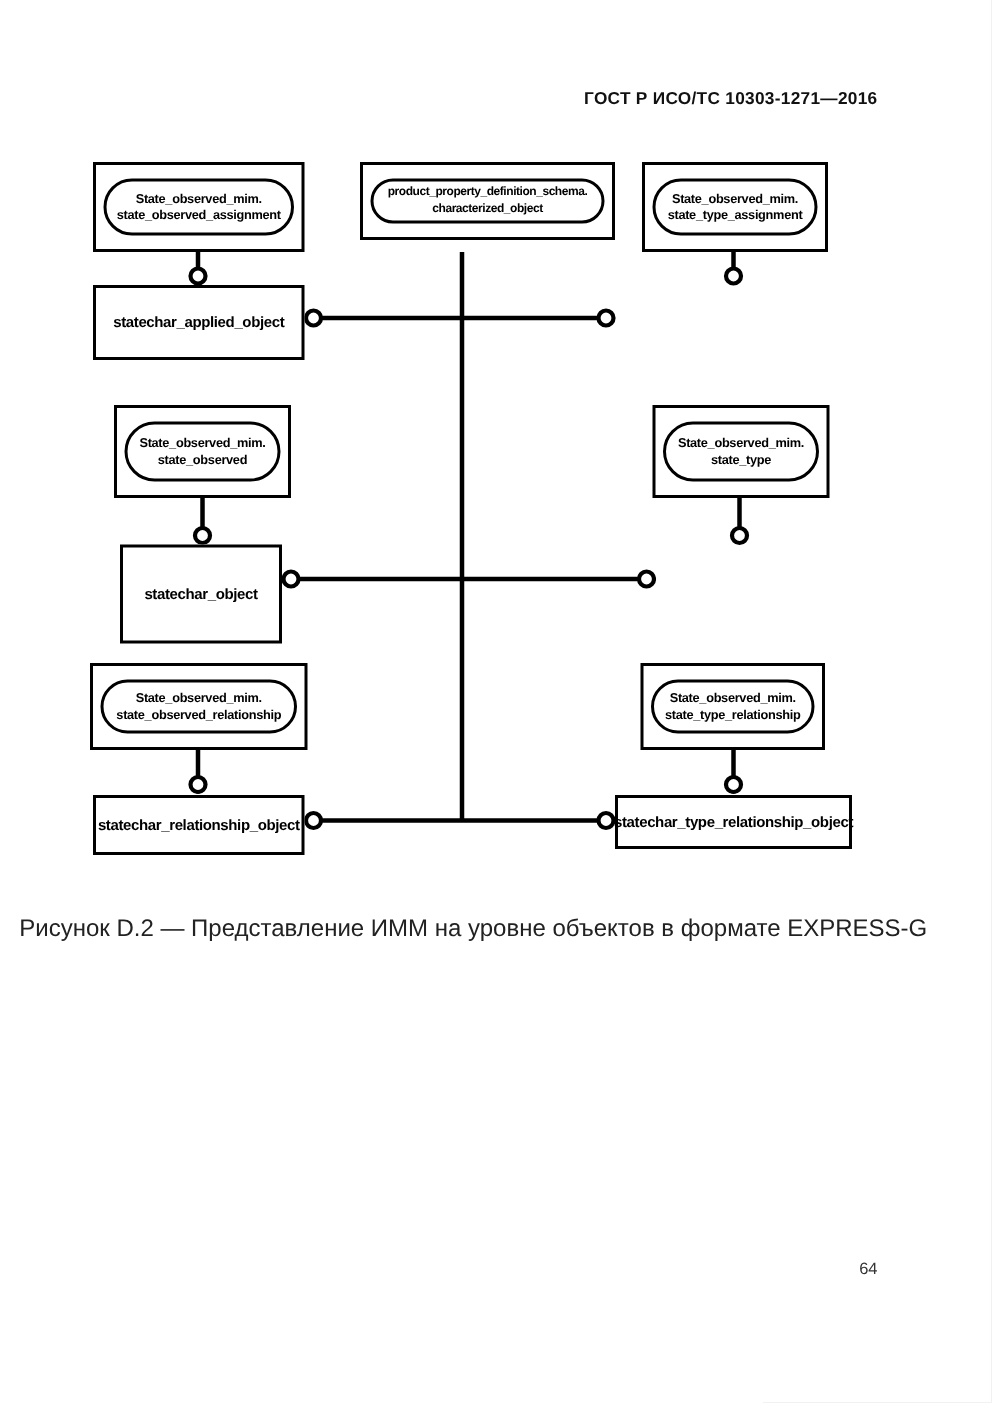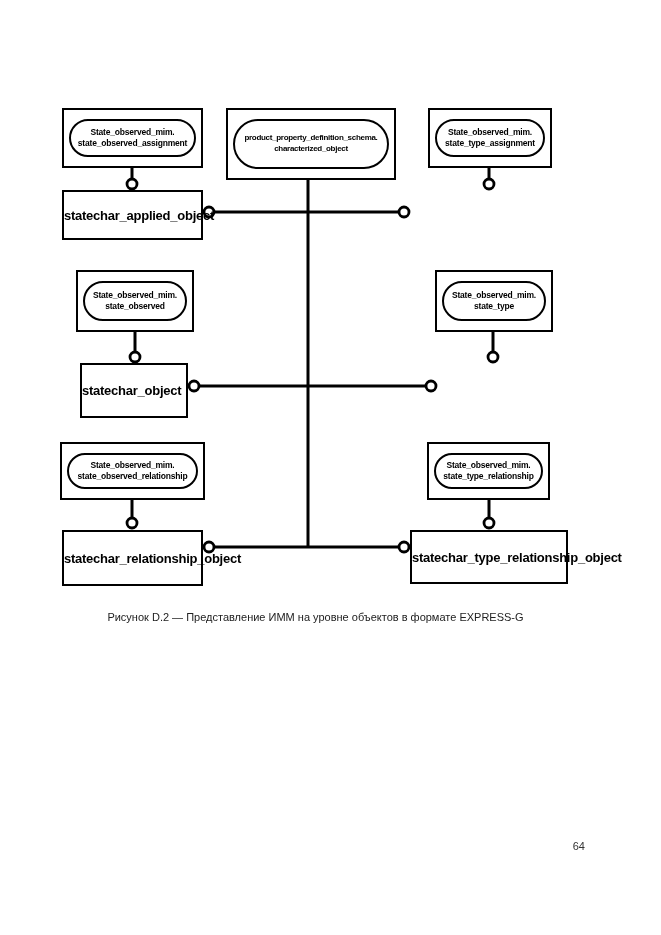--- a/index.html
+++ b/index.html
@@ -28,40 +28,41 @@
   .pageref .stadium{
     position:absolute;left:5px;right:5px;top:9px;bottom:9px;
     border:2px solid #000;border-radius:999px;
     display:flex;flex-direction:column;align-items:center;justify-content:center;
     text-align:center;
     font-size:8.5px;font-weight:700;line-height:1.35;
     letter-spacing:-0.2px;white-space:nowrap;
   }
   .pageref.wide .stadium{font-size:8px;letter-spacing:-0.3px;}
   .entity{
-    display:flex;align-items:center;
+    display:flex;align-items:center;justify-content:center;
     text-align:center;
-    font-size:13px;font-weight:700;
+    font-size:10px;font-weight:700;
     letter-spacing:-0.25px;white-space:nowrap;
   }
   .caption{
     position:absolute;top:611px;left:0;width:631px;
     text-align:center;
-    font-size:11px;color:#222;
+    font-size:16px;color:#222;
   }
   .page-number{
     position:absolute;top:840px;right:76px;
     font-size:11px;color:#333;
   }
 </style>
 </head>
 <body>
 
 <div class="page">
 
+  <div class="doc-header">ГОСТ Р ИСО/ТС 10303-1271—2016</div>
 
   <div class="diagram">
 
     <svg class="connectors" width="661" height="700" viewBox="0 0 661 700" xmlns="http://www.w3.org/2000/svg">
 
       <line x1="308" y1="168" x2="308" y2="547" stroke="#000" stroke-width="3"></line>
 
       <line x1="203" y1="212" x2="410" y2="212" stroke="#000" stroke-width="3"></line>
       <line x1="188" y1="386" x2="437" y2="386" stroke="#000" stroke-width="3"></line>
       <line x1="203" y1="547" x2="410" y2="547" stroke="#000" stroke-width="3"></line>
@@ -87,21 +88,21 @@
       <circle cx="404" cy="547" r="5" fill="#fff" stroke="#000" stroke-width="2.8"></circle>
     </svg>
 
     <div class="node pageref" style="left:62px;top:108px;width:141px;height:60px">
       <div class="stadium">
         <span>State_observed_mim.</span>
         <span>state_observed_assignment</span>
       </div>
     </div>
 
-    <div class="node pageref wide" style="left:226px;top:108px;width:170px;height:72px">
+    <div class="node pageref wide" style="left:240px;top:108px;width:170px;height:52px">
       <div class="stadium">
         <span>product_property_definition_schema.</span>
         <span>characterized_object</span>
       </div>
     </div>
 
     <div class="node pageref" style="left:428px;top:108px;width:124px;height:60px">
       <div class="stadium">
         <span>State_observed_mim.</span>
         <span>state_type_assignment</span>
@@ -120,44 +121,44 @@
       </div>
     </div>
 
     <div class="node pageref" style="left:435px;top:270px;width:118px;height:62px">
       <div class="stadium">
         <span>State_observed_mim.</span>
         <span>state_type</span>
       </div>
     </div>
 
-    <div class="node entity" style="left:80px;top:363px;width:108px;height:55px">
+    <div class="node entity" style="left:80px;top:363px;width:108px;height:66px">
       <span>statechar_object</span>
     </div>
 
 
     <div class="node pageref" style="left:60px;top:442px;width:145px;height:58px">
       <div class="stadium">
         <span>State_observed_mim.</span>
         <span>state_observed_relationship</span>
       </div>
     </div>
 
     <div class="node pageref" style="left:427px;top:442px;width:123px;height:58px">
       <div class="stadium">
         <span>State_observed_mim.</span>
         <span>state_type_relationship</span>
       </div>
     </div>
 
-    <div class="node entity" style="left:62px;top:530px;width:141px;height:56px">
+    <div class="node entity" style="left:62px;top:530px;width:141px;height:40px">
       <span>statechar_relationship_object</span>
     </div>
 
-    <div class="node entity" style="left:410px;top:530px;width:158px;height:54px">
+    <div class="node entity" style="left:410px;top:530px;width:158px;height:36px">
       <span>statechar_type_relationship_object</span>
     </div>
 
   </div>
 
   <div class="caption">Рисунок D.2 — Представление ИММ на уровне объектов в формате EXPRESS-G</div>
 
   <div class="page-number">64</div>
 
 </div>

